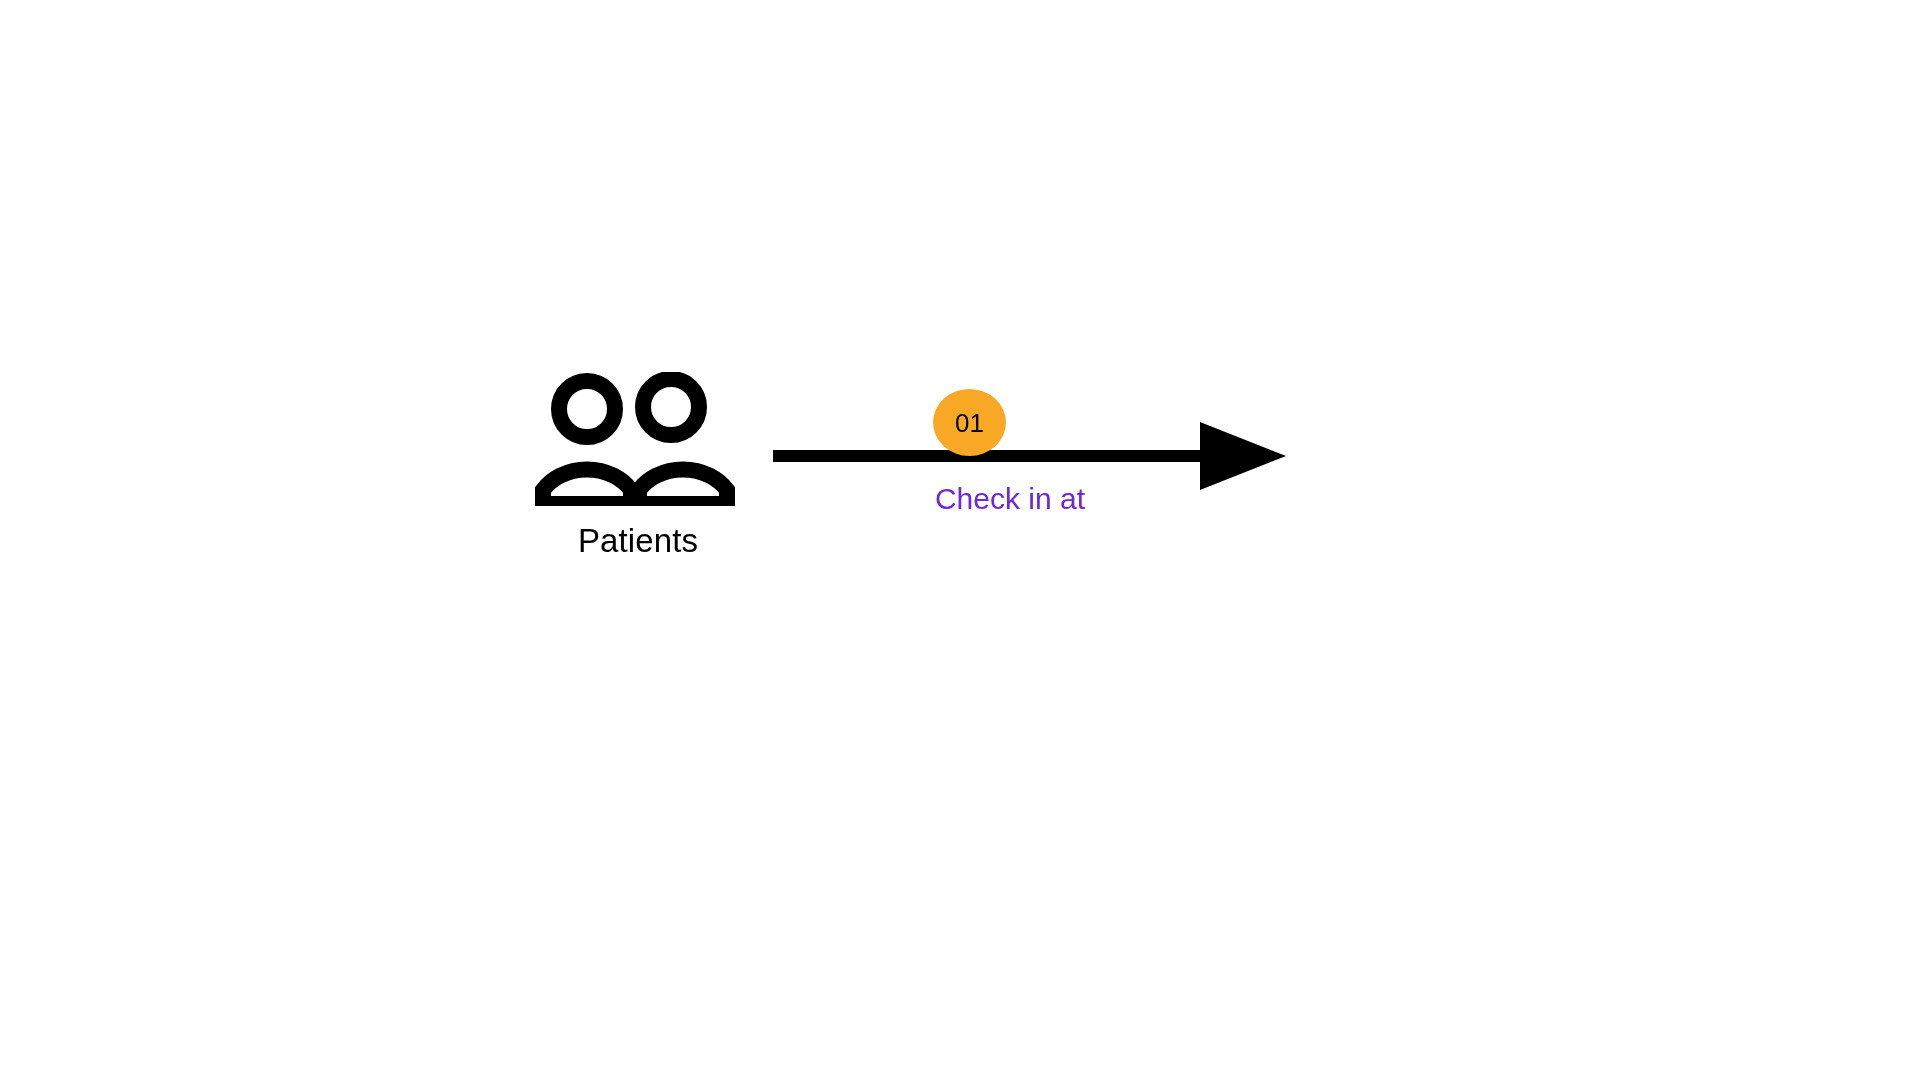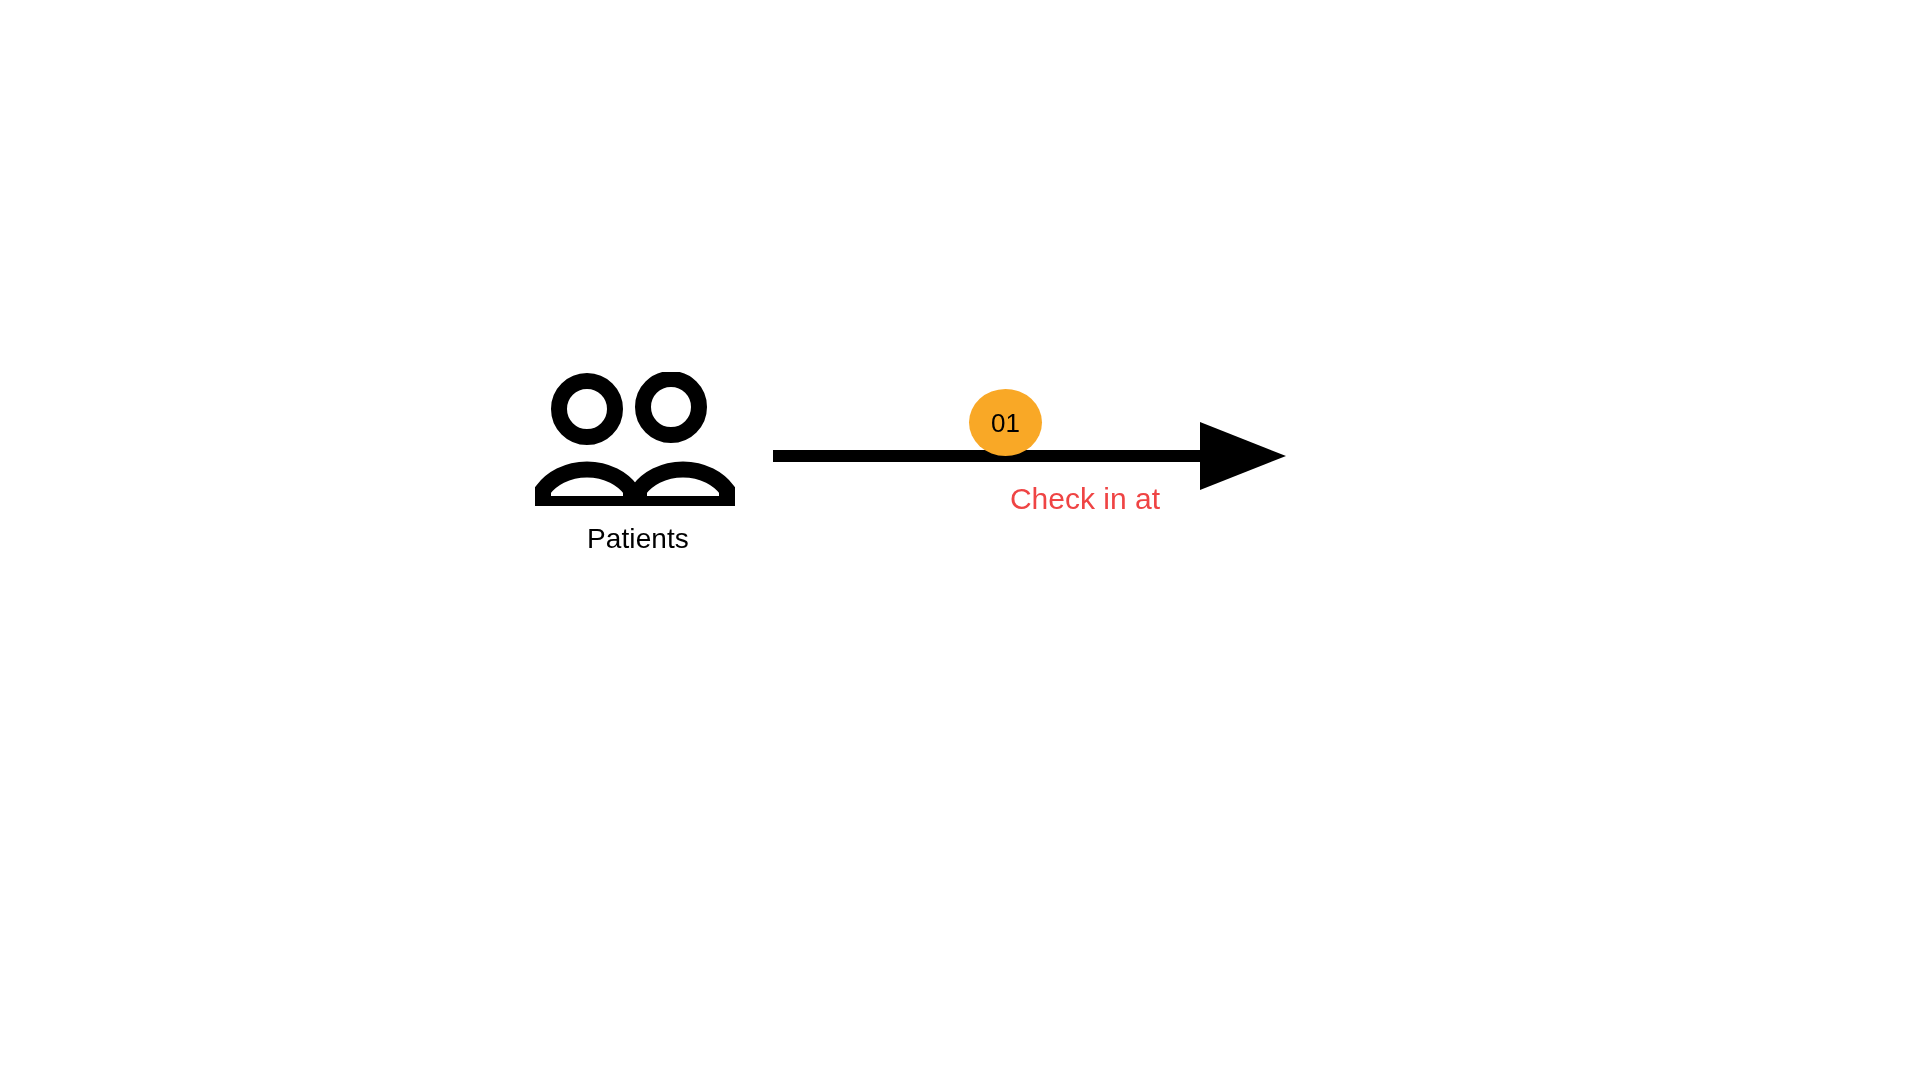--- a/index.html
+++ b/index.html
@@ -33,21 +33,21 @@
     user-select: none;
   }
 
   .node-icon {
     display: block;
     line-height: 0;
   }
 
   .node-label {
     margin-top: 18px;
-    font-size: 28px;
+    font-size: 33px;
     line-height: 1.05;
     letter-spacing: 0.1px;
     color: #000000;
     white-space: nowrap;
     text-align: center;
   }
 
   
   #node-patients {
     left: 510px;
@@ -69,36 +69,36 @@
     top: 0;
     width: 1920px;
     height: 1080px;
     pointer-events: none;
   }
 
   .edge-label {
     position: absolute;
     font-size: 30px;
     line-height: 1.05;
-    color: #ef4444;
+    color: #6d28d9;
     white-space: nowrap;
-    text-align: right;
+    text-align: center;
     user-select: none;
   }
 
   #edge-label-checkin {
     left: 860px;
     top: 483px;
     width: 300px;
   }
 
   
   #badge-01 {
     position: absolute;
-    left: 969px;
+    left: 933px;
     top: 389px;
     width: 73px;
     height: 67px;
     border-radius: 50%;
     background: #f9a826;
     display: flex;
     align-items: center;
     justify-content: center;
     font-size: 26px;
     line-height: 1;

